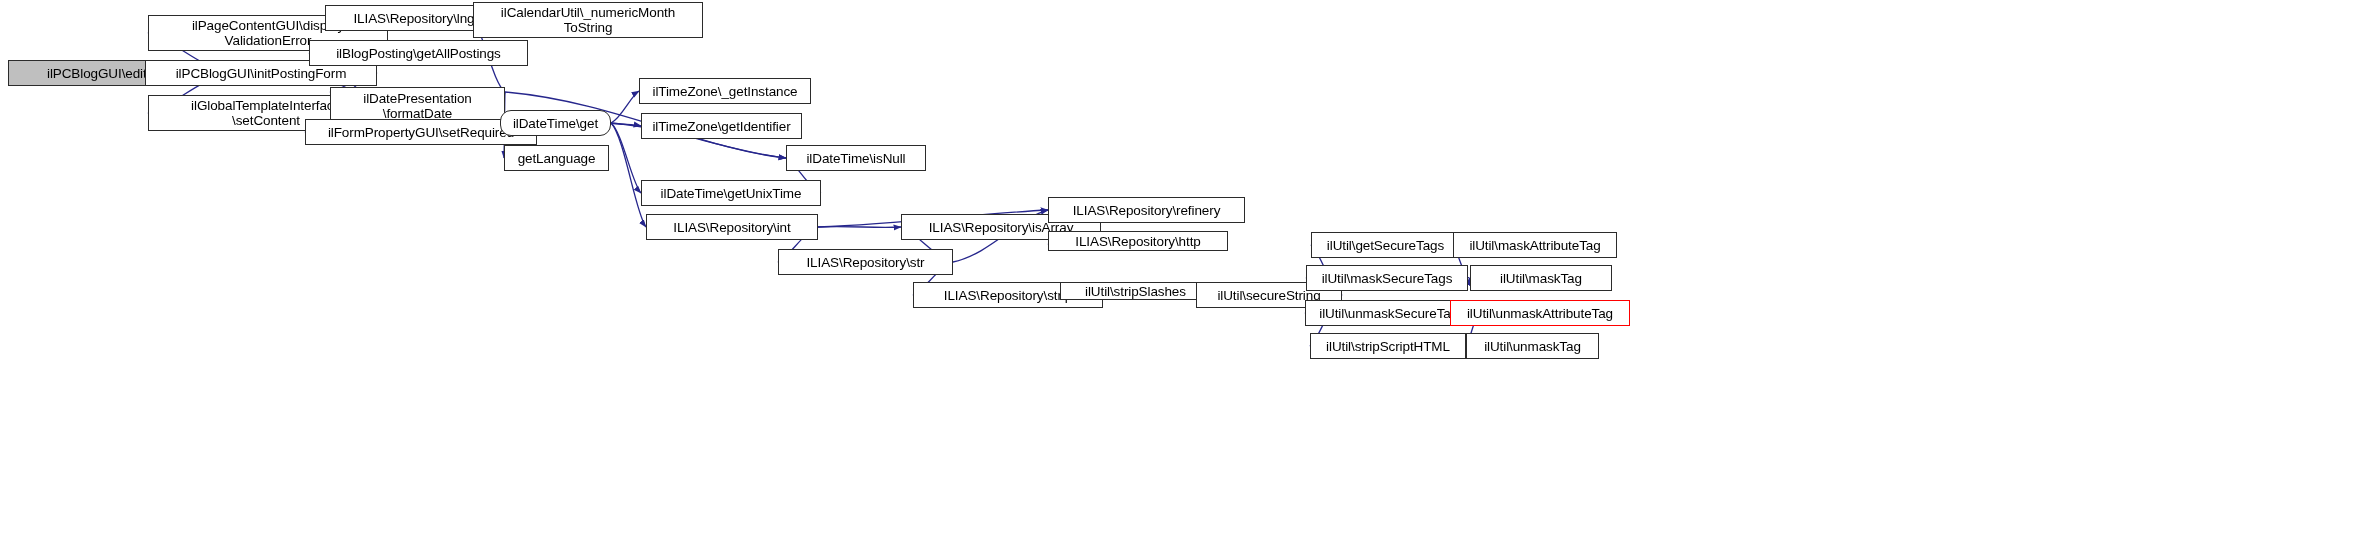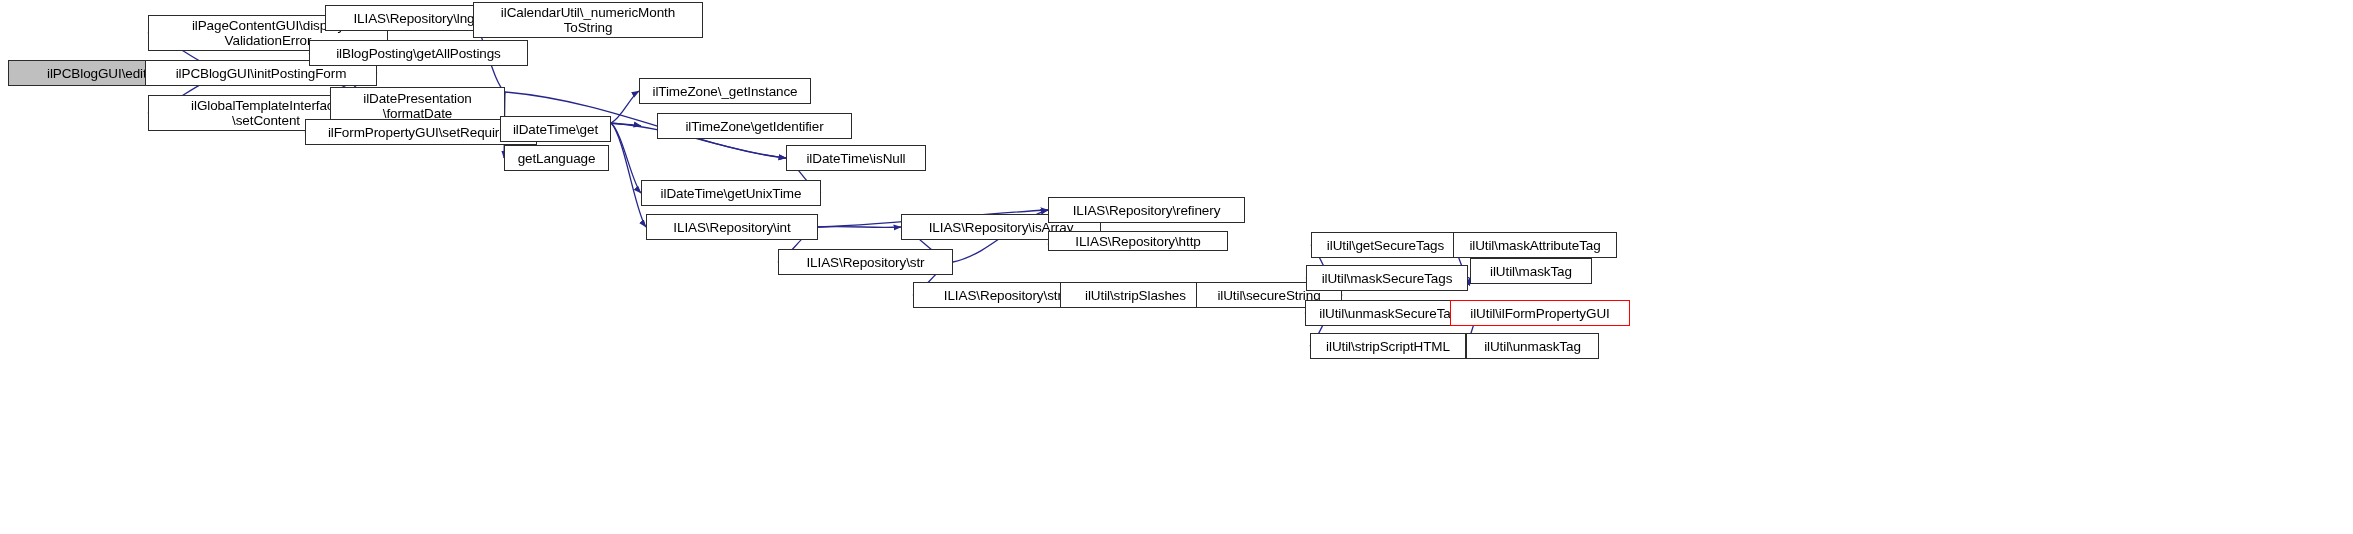--- a/index.html
+++ b/index.html
@@ -86,36 +86,36 @@
       <div class="node" style="left: 145px; top: 60px; width: 232px; height: 26px;">ilPCBlogGUI\initPostingForm</div>
       <div class="node" style="left: 148px; top: 95px; width: 236px; height: 36px;">ilGlobalTemplateInterface
 \setContent</div>
       <div class="node" style="left: 325px; top: 5px; width: 178px; height: 26px;">ILIAS\Repository\lng</div>
       <div class="node" style="left: 309px; top: 40px; width: 219px; height: 26px;">ilBlogPosting\getAllPostings</div>
       <div class="node" style="left: 330px; top: 73px; width: 175px; height: 38px; margin-top: 14px;">ilDatePresentation
 \formatDate</div>
       <div class="node" style="left: 305px; top: 119px; width: 232px; height: 26px;">ilFormPropertyGUI\setRequired</div>
       <div class="node" style="left: 473px; top: 2px; width: 230px; height: 36px;">ilCalendarUtil\_numericMonth
 ToString</div>
-      <div class="node" style="left: 500px; top: 116px; width: 111px; height: 26px;">ilDateTime\get</div>
+      <div class="node" style="left: 500px; top: 110px; width: 111px; height: 26px; border-radius: 11px;">ilDateTime\get</div>
       <div class="node" style="left: 504px; top: 145px; width: 105px; height: 26px;">getLanguage</div>
       <div class="node" style="left: 639px; top: 78px; width: 172px; height: 26px;">ilTimeZone\_getInstance</div>
-      <div class="node" style="left: 641px; top: 113px; width: 195px; height: 26px; margin-left: 16px;">ilTimeZone\getIdentifier</div>
+      <div class="node" style="left: 641px; top: 113px; width: 161px; height: 26px;">ilTimeZone\getIdentifier</div>
       <div class="node" style="left: 786px; top: 145px; width: 140px; height: 26px;">ilDateTime\isNull</div>
       <div class="node" style="left: 641px; top: 180px; width: 180px; height: 26px;">ilDateTime\getUnixTime</div>
       <div class="node" style="left: 646px; top: 214px; width: 172px; height: 26px;">ILIAS\Repository\int</div>
       <div class="node" style="left: 901px; top: 214px; width: 200px; height: 26px;">ILIAS\Repository\isArray</div>
       <div class="node" style="left: 1048px; top: 197px; width: 197px; height: 26px;">ILIAS\Repository\refinery</div>
       <div class="node" style="left: 1048px; top: 231px; width: 180px; height: 20px;">ILIAS\Repository\http</div>
       <div class="node" style="left: 778px; top: 249px; width: 175px; height: 26px;">ILIAS\Repository\str</div>
       <div class="node" style="left: 913px; top: 282px; width: 190px; height: 26px;">ILIAS\Repository\strip</div>
-      <div class="node" style="left: 1060px; top: 282px; width: 151px; height: 26px;">ilUtil\stripSlashes</div>
+      <div class="node" style="left: 1060px; top: 282px; width: 151px; height: 18px;">ilUtil\stripSlashes</div>
       <div class="node" style="left: 1196px; top: 282px; width: 146px; height: 26px;">ilUtil\secureString</div>
       <div class="node" style="left: 1311px; top: 232px; width: 149px; height: 26px;">ilUtil\getSecureTags</div>
       <div class="node" style="left: 1306px; top: 265px; width: 162px; height: 26px;">ilUtil\maskSecureTags</div>
       <div class="node" style="left: 1305px; top: 300px; width: 174px; height: 26px;">ilUtil\unmaskSecureTags</div>
       <div class="node" style="left: 1310px; top: 333px; width: 156px; height: 26px;">ilUtil\stripScriptHTML</div>
       <div class="node" style="left: 1453px; top: 232px; width: 164px; height: 26px;">ilUtil\maskAttributeTag</div>
-      <div class="node" style="left: 1470px; top: 258px; width: 122px; height: 26px;">ilUtil\maskTag</div>
-      <div class="node highlight" style="left: 1450px; top: 300px; width: 180px; height: 26px;">ilUtil\ilFormPropertyGUI</div>
+      <div class="node" style="left: 1470px; top: 265px; width: 142px; height: 26px;">ilUtil\maskTag</div>
+      <div class="node highlight" style="left: 1450px; top: 300px; width: 180px; height: 26px;">ilUtil\unmaskAttributeTag</div>
       <div class="node" style="left: 1466px; top: 333px; width: 133px; height: 26px;">ilUtil\unmaskTag</div>
     </div>
 </div>
 
 </body></html>

